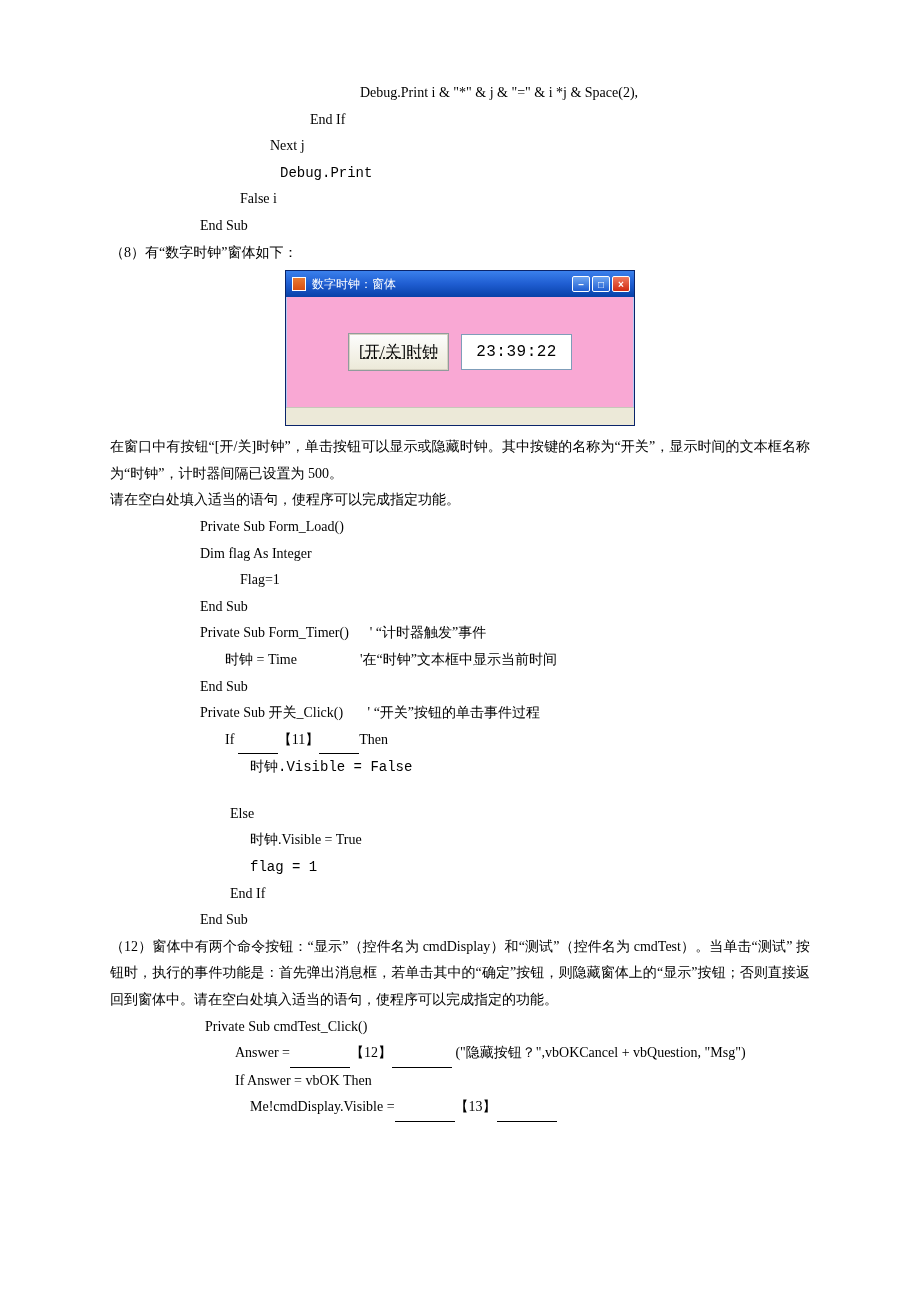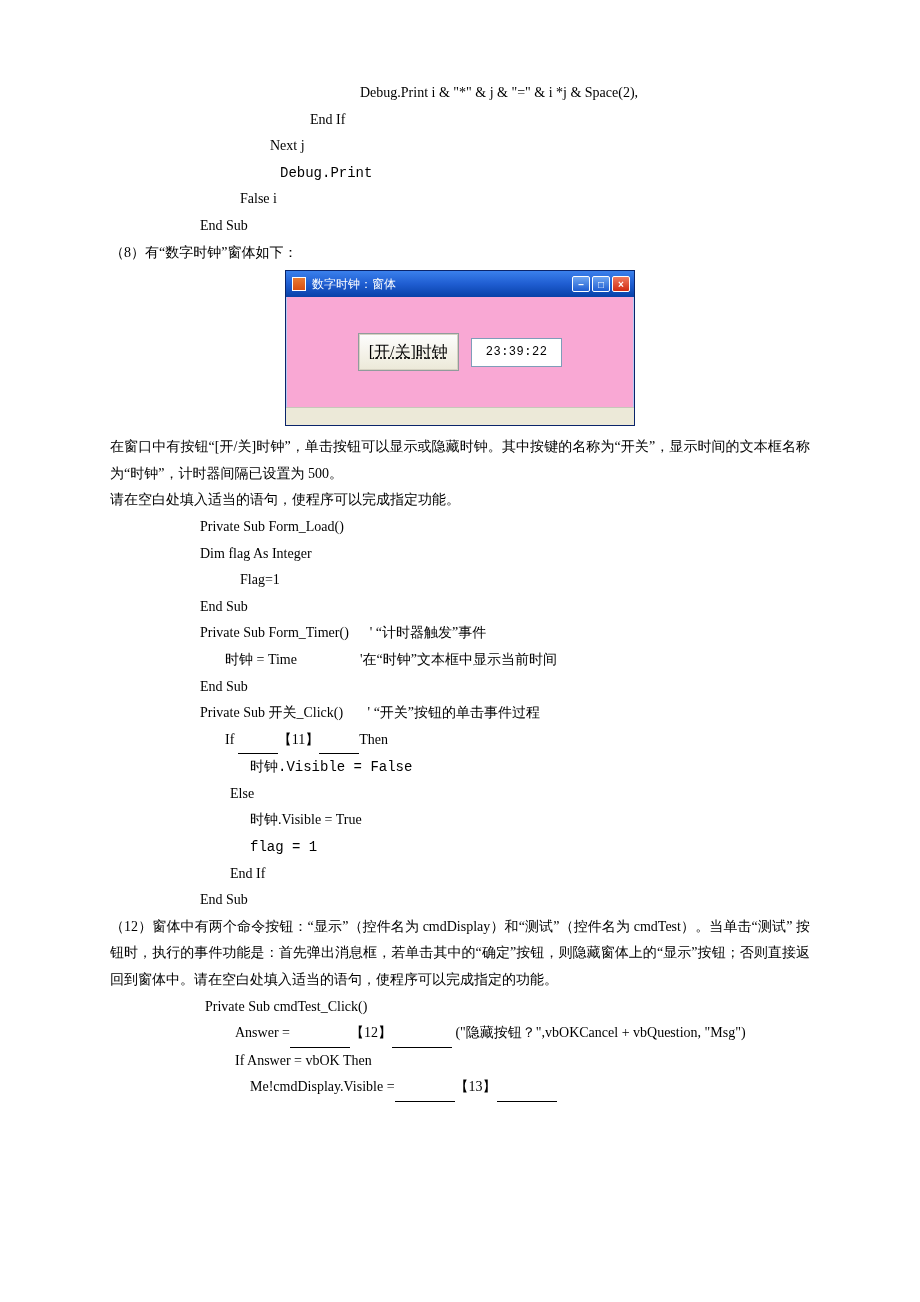--- a/index.html
+++ b/index.html
@@ -55,21 +55,21 @@
   }
   .xp-btn {
     background: linear-gradient(#fdfdfd,#ece9d8);
     border:1px solid #919b9c; outline:1px solid #d6d2c2; outline-offset:-2px;
     padding: 3px 10px; font-size:16px; font-family:"SimSun",serif;
     text-decoration: underline dotted;
   }
   .xp-readonly {
     background:#fff; border:1px solid #7f9db9;
     padding:2px 14px; font-family:"Courier New",monospace;
-    font-size:12px; letter-spacing:0.5px;
+    font-size:16px; letter-spacing:0.5px;
   }
   .status {
     height:18px; background:#ece9d8; border-top:1px solid #c8c6ba;
   }
   .comment { font-family:"SimSun",serif; }
 </style>
 </head>
 <body>
 
 <div>
@@ -119,21 +119,21 @@
     <span>时钟  = Time</span>&nbsp;&nbsp;&nbsp;&nbsp;&nbsp;&nbsp;&nbsp;&nbsp;&nbsp;&nbsp;&nbsp;&nbsp;&nbsp;&nbsp;&nbsp;&nbsp;&nbsp;&nbsp;<span class="comment">'在“时钟”文本框中显示当前时间</span>
   </div>
   <div class="code-indent-1">End Sub</div>
   <div class="code-indent-1">
     <span>Private Sub  开关_Click()</span>&nbsp;&nbsp;&nbsp;&nbsp;&nbsp;&nbsp;&nbsp;<span class="comment">' “开关”按钮的单击事件过程</span>
   </div>
   <div class="code-indent-2" style="padding-left:115px;">
     <span>If  </span><span class="blank">&nbsp;</span><span>【11】</span><span class="blank">&nbsp;</span><span>Then</span>
   </div>
   <div class="code-indent-3" style="padding-left:140px;font-family:Liberation Mono, monospace;">时钟.Visible = False</div>
-  <div class="code-indent-2" style="padding-left:120px;">Else</div>
+  <div class="code-indent-2" style="padding-left:120px;margin-top:20px;">Else</div>
   <div class="code-indent-3" style="padding-left:140px;">时钟.Visible = True</div>
   <div class="code-indent-3" style="padding-left:140px;font-family:Liberation Mono, monospace;">flag = 1</div>
   <div class="code-indent-2" style="padding-left:120px;">End If</div>
   <div class="code-indent-1">End Sub</div>
 </div>
 
 <div class="prose">（12）窗体中有两个命令按钮：“显示”（控件名为 cmdDisplay）和“测试”（控件名为 cmdTest）。当单击“测试” 按钮时，执行的事件功能是：首先弹出消息框，若单击其中的“确定”按钮，则隐藏窗体上的“显示”按钮；否则直接返回到窗体中。请在空白处填入适当的语句，使程序可以完成指定的功能。</div>
 
 <div>
   <div class="code-indent-1" style="padding-left:95px;">Private Sub cmdTest_Click()</div>

